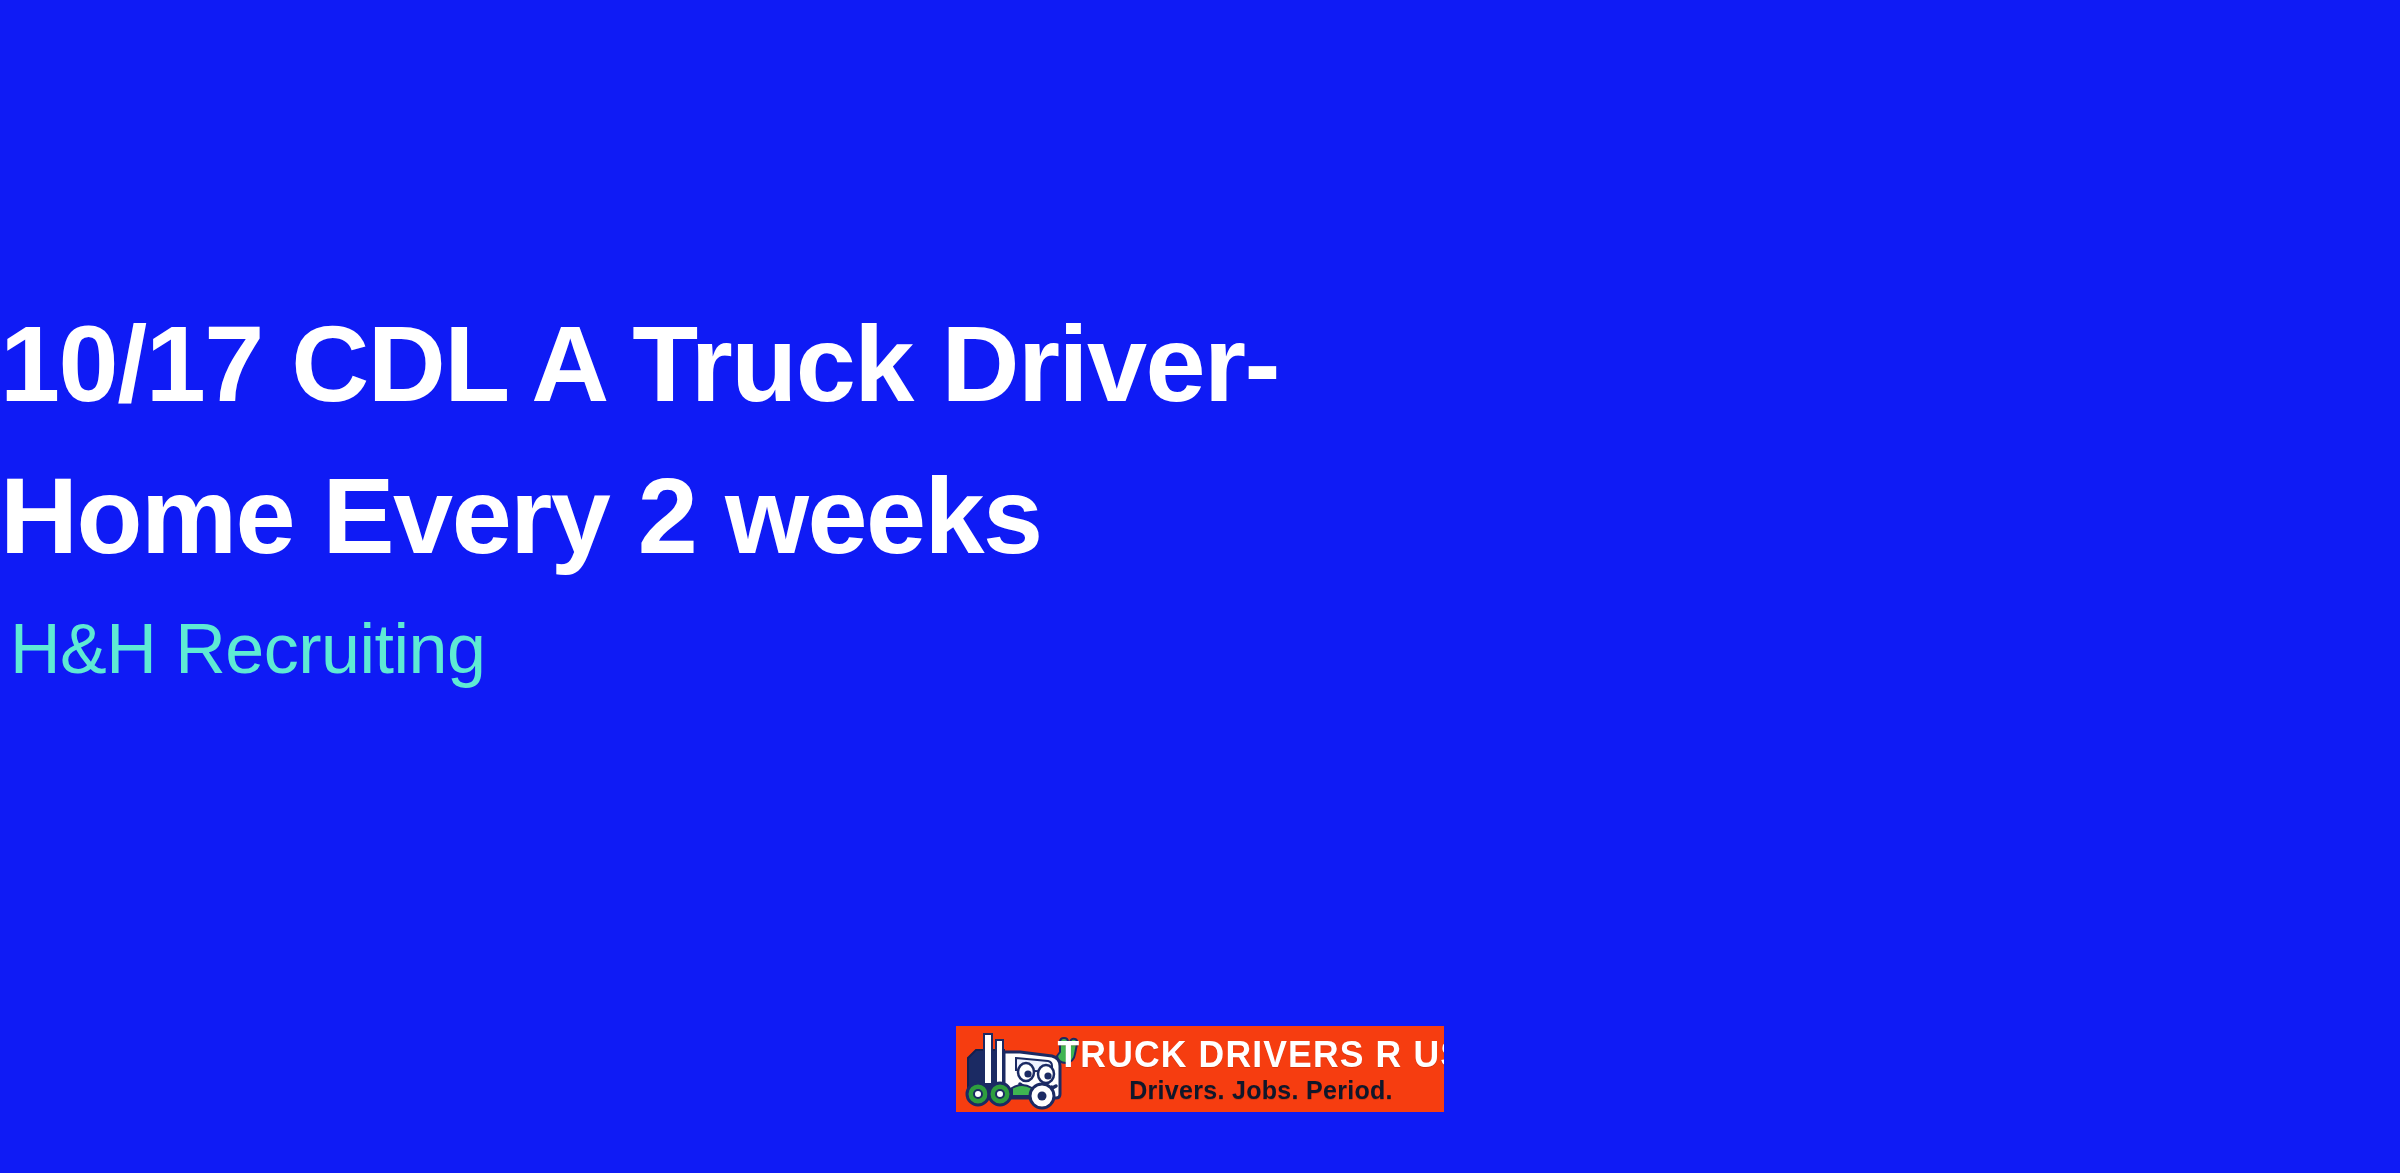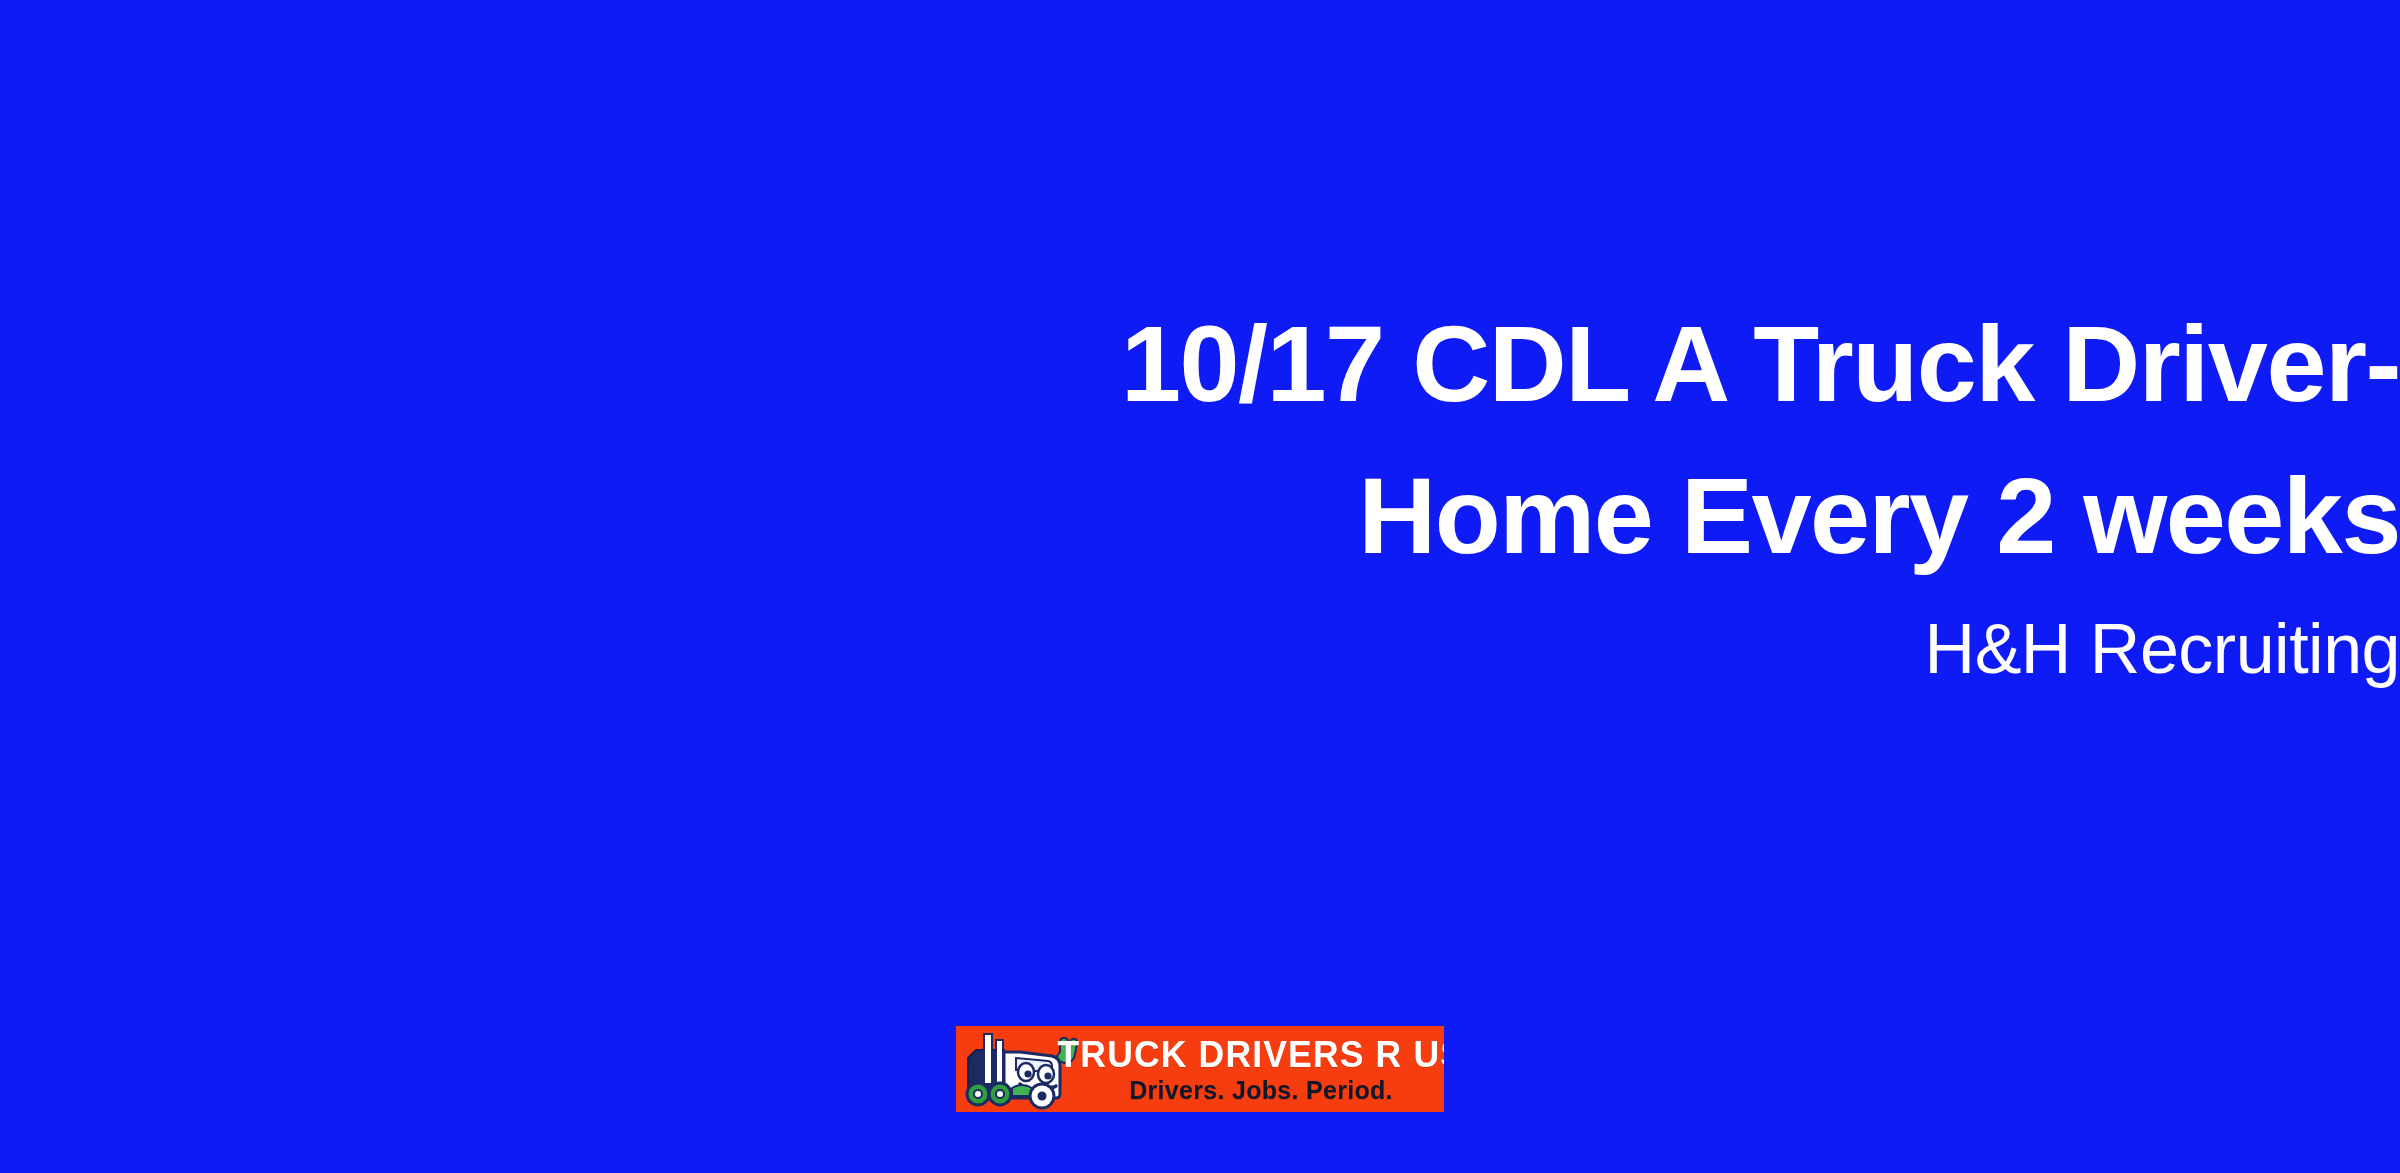--- a/index.html
+++ b/index.html
@@ -23,40 +23,40 @@
     background: #0f1bf5;
     box-sizing: border-box;
   }
 
   
   .headline-block {
     position: absolute;
     left: 0;
     top: 288px;
     width: 2400px;
-    text-align: right;
+    text-align: left;
   }
 
   .headline {
     margin: 0;
     padding: 0;
     color: #ffffff;
     font-family: "Liberation Sans", sans-serif;
     font-weight: 700;
     font-size: 108px;
     line-height: 152px;
     letter-spacing: -1.5px;
     white-space: pre-line;
   }
 
   .subtitle {
-    margin: 0;
+    margin: 10px;
     padding: 0;
     margin-top: 14px;
-    color: #ffffff;
+    color: #5eead4;
     font-family: "Liberation Sans", sans-serif;
     font-weight: 400;
     font-size: 70px;
     line-height: 86px;
     letter-spacing: -0.5px;
   }
 
   
   .logo-wrap {
     position: absolute;

